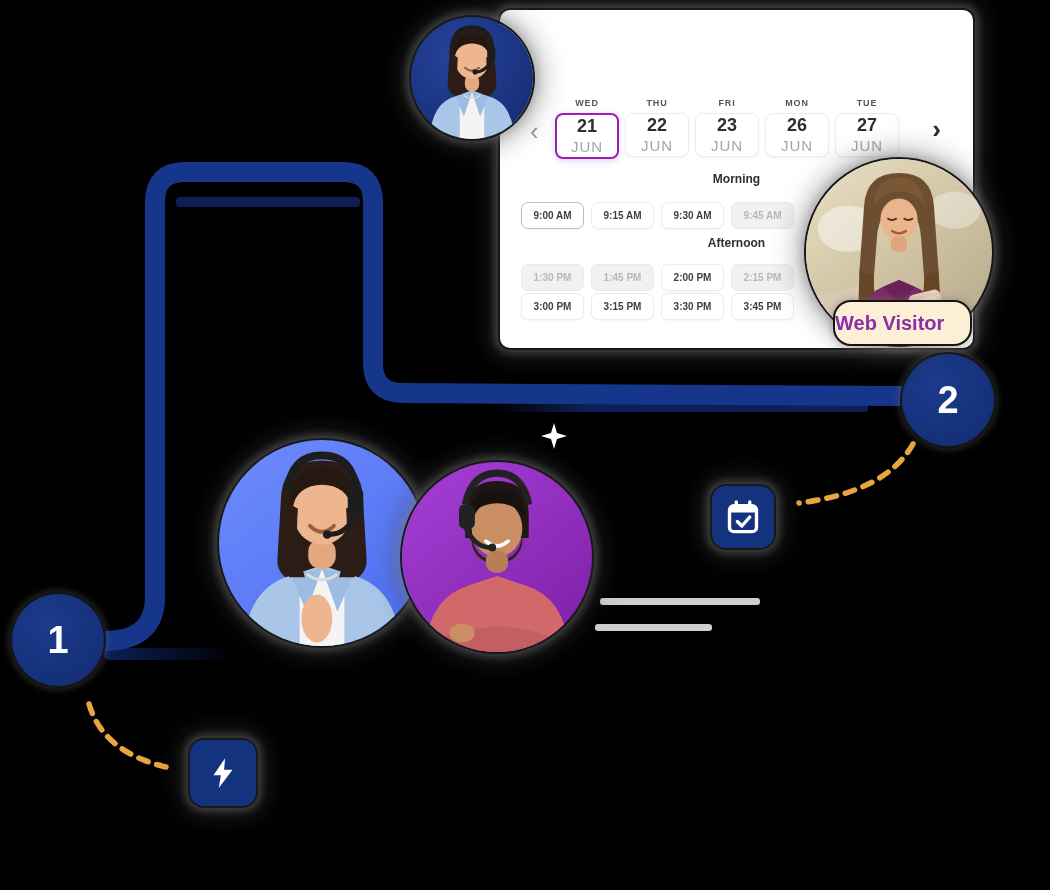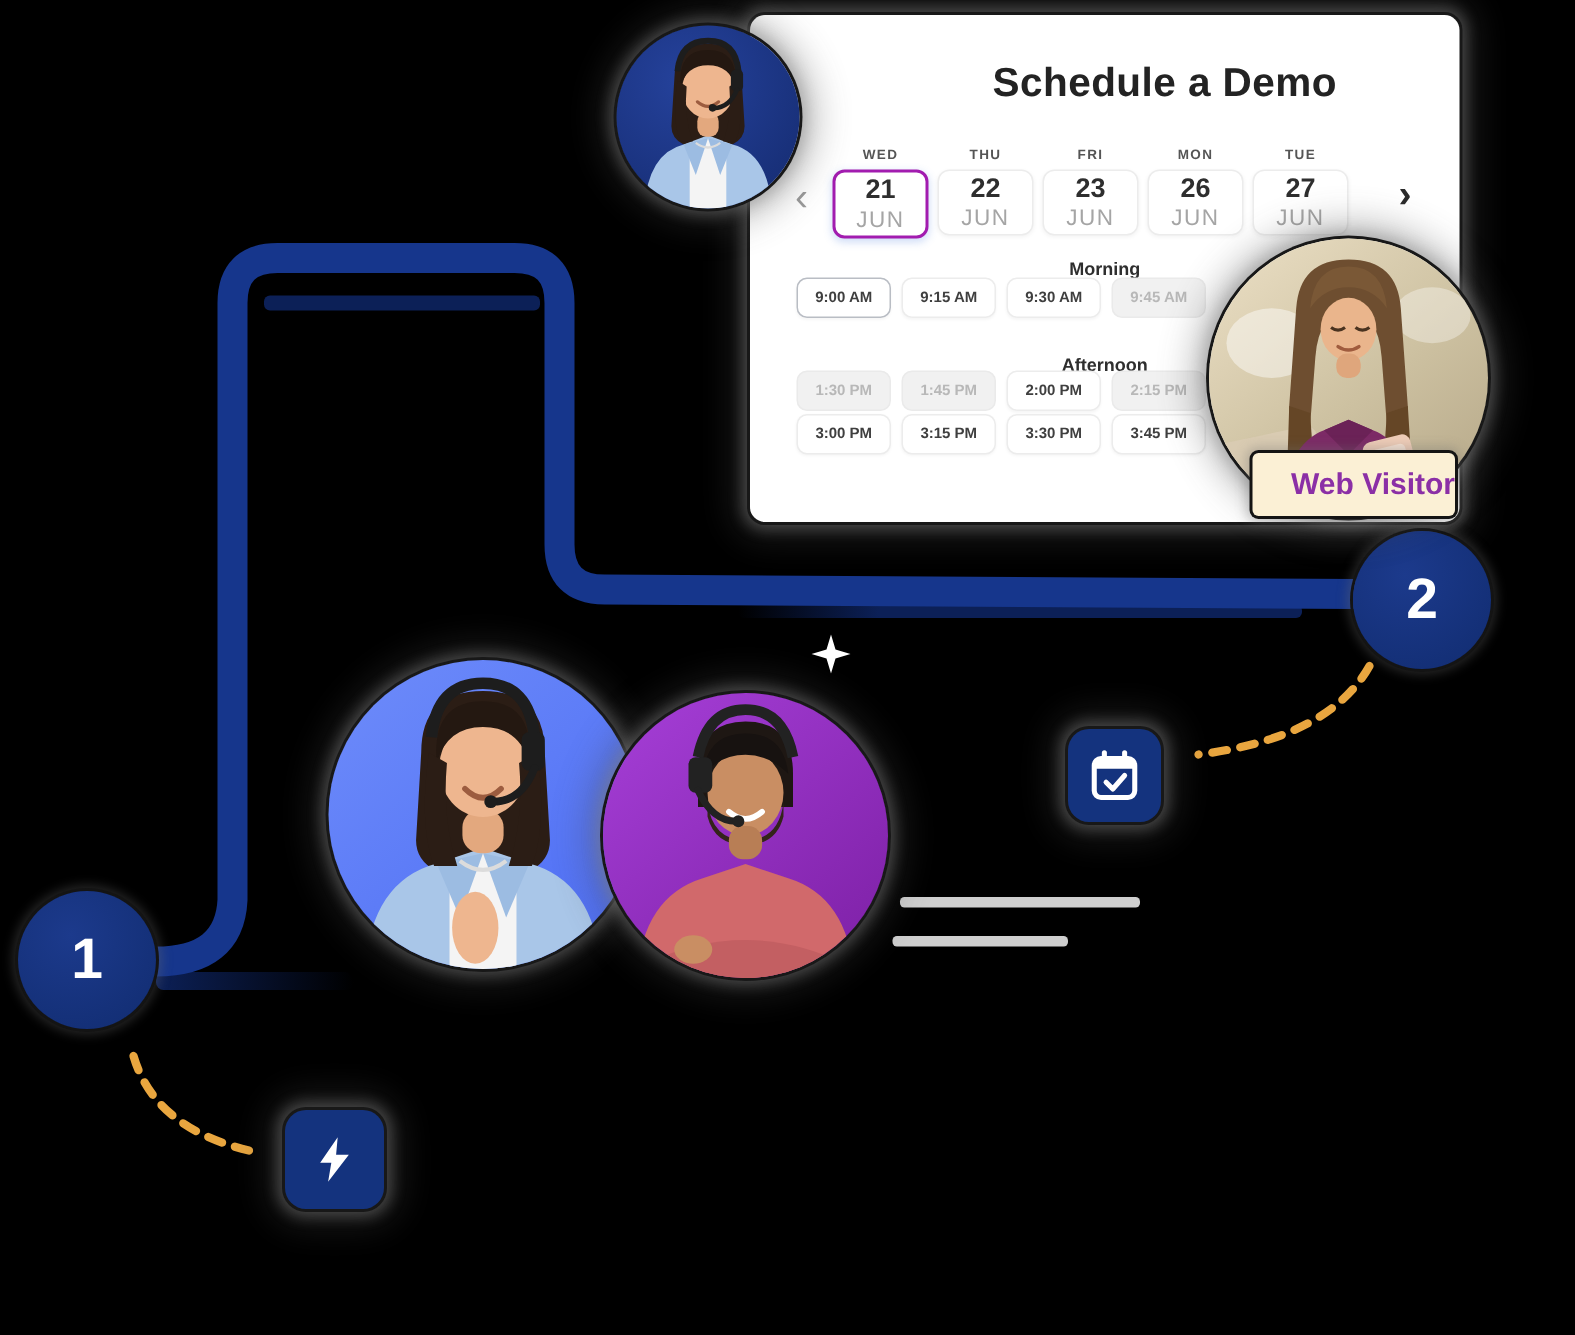--- a/index.html
+++ b/index.html
@@ -20,41 +20,41 @@
   .chev-right{right:32px;top:106px;color:#2b2b2b;font-weight:700;}
   .days-row{position:absolute;left:52px;top:88px;display:flex;}
   .day-col{width:64px;margin:0 3px;text-align:center;}
   .day-weekday{font-size:9px;font-weight:700;color:#555;letter-spacing:.9px;margin-bottom:5px;}
   .day-card{height:42px;background:#fff;border:1px solid #ececec;border-radius:8px;display:flex;
             flex-direction:column;justify-content:center;box-shadow:0 1px 3px rgba(0,0,0,.05);cursor:pointer;}
   .day-card .num{font-size:18px;font-weight:700;color:#2e2e2e;line-height:1;}
   .day-card .mon{font-size:15px;color:#a5a5a5;letter-spacing:1px;margin-top:3px;}
   .day-card.selected{border:2px solid #a21caf;box-shadow:0 2px 6px rgba(74,124,224,.28);}
   .section-label{position:absolute;left:0;width:473px;text-align:center;font-size:12px;font-weight:800;color:#2e2e2e;}
-  .slot-row{position:absolute;left:31px;display:flex;gap:7px;}
+  .slot-row{position:absolute;left:21px;display:flex;gap:7px;margin-top:17px;}
   .slot{width:61px;height:25px;border-radius:7px;display:flex;align-items:center;justify-content:center;
         font-size:10px;font-weight:700;color:#3f3f3f;background:#fff;border:1px solid #ececec;
         box-shadow:0 1px 2px rgba(0,0,0,.04);cursor:pointer;white-space:nowrap;}
   .slot.selected{border:1px solid #b9bdc4;}
   .slot.disabled{background:#f1f1f1;border-color:#eaeaea;color:#b8b8b8;box-shadow:none;cursor:default;}
 
   
   .avatar{border-radius:50%;overflow:hidden;}
   .avatar svg{display:block;width:100%;height:100%;}
   .avatar-top{left:411px;top:17px;width:122px;height:122px;z-index:5;
               background:radial-gradient(circle at 38% 30%,#25429c,#142a6e);}
   .web-visitor-avatar{left:806px;top:159px;width:186px;height:186px;z-index:6;
               background:linear-gradient(140deg,#ece0c6,#cdc1a1 55%,#b4a687);}
   .sales-woman{left:219px;top:440px;width:206px;height:206px;z-index:4;
               background:linear-gradient(140deg,#6e8cfa,#4c6cf4);}
   .sales-man{left:402px;top:462px;width:190px;height:190px;z-index:5;
               background:linear-gradient(140deg,#a63fd8,#7c1fa4);}
 
   
-  .pill{display:flex;align-items:center;justify-content:flex-end;border-radius:4px;white-space:nowrap;}
+  .pill{display:flex;align-items:center;justify-content:flex-start;border-radius:16px;white-space:nowrap;}
   .pill-web{left:835px;top:302px;width:135px;height:42px;background:#fbf0d5;color:#8b2fa6;
             font-size:20px;font-weight:800;z-index:7;}
   .pill-sales{left:289px;top:671px;width:233px;height:54px;background:#fff;color:#1d3f92;
             font-size:26px;font-weight:800;z-index:7;}
 
   
   .badge{border-radius:50%;display:flex;align-items:center;justify-content:center;color:#fff;
          font-weight:700;font-size:38px;z-index:4;
          background:radial-gradient(circle at 38% 32%,#1c3a8c,#112c70);}
   .badge-1{left:12px;top:594px;width:92px;height:92px;}
@@ -88,21 +88,20 @@
     <rect x="492" y="403" width="376" height="9" rx="4" fill="url(#fadeC)"></rect>
     <path d="M104,641 Q153,641 155,600 L155,202 Q155,172 185,172 L343,172 Q373,172 373,202 L373,363 Q373,393 403,393 L904,396" fill="none" stroke="#16368c" stroke-width="20"></path>
     <path d="M89,704 Q103,752 166,767" fill="none" stroke="#e9a63f" stroke-width="5.5" stroke-dasharray="10 9" stroke-linecap="round"></path>
     <path d="M913,444 Q886,492 799,503" fill="none" stroke="#e9a63f" stroke-width="5.5" stroke-dasharray="10 9" stroke-linecap="round"></path>
   </svg>
 
   <div class="abs speed-line" style="left:600px;top:598px;width:160px;height:7px;"></div>
   <div class="abs speed-line" style="left:595px;top:624px;width:117px;height:7px;"></div>
 
   <div class="abs demo-card fuzz">
-    <div class="card-title">Schedule a Demo</div>
     <div class="chev chev-left">‹</div>
     <div class="chev chev-right">›</div>
     <div class="days-row">
         <div class="day-col">
           <div class="day-weekday">WED</div>
           <div class="day-card selected">
             <div class="num">21</div>
             <div class="mon">JUN</div>
           </div>
         </div>

